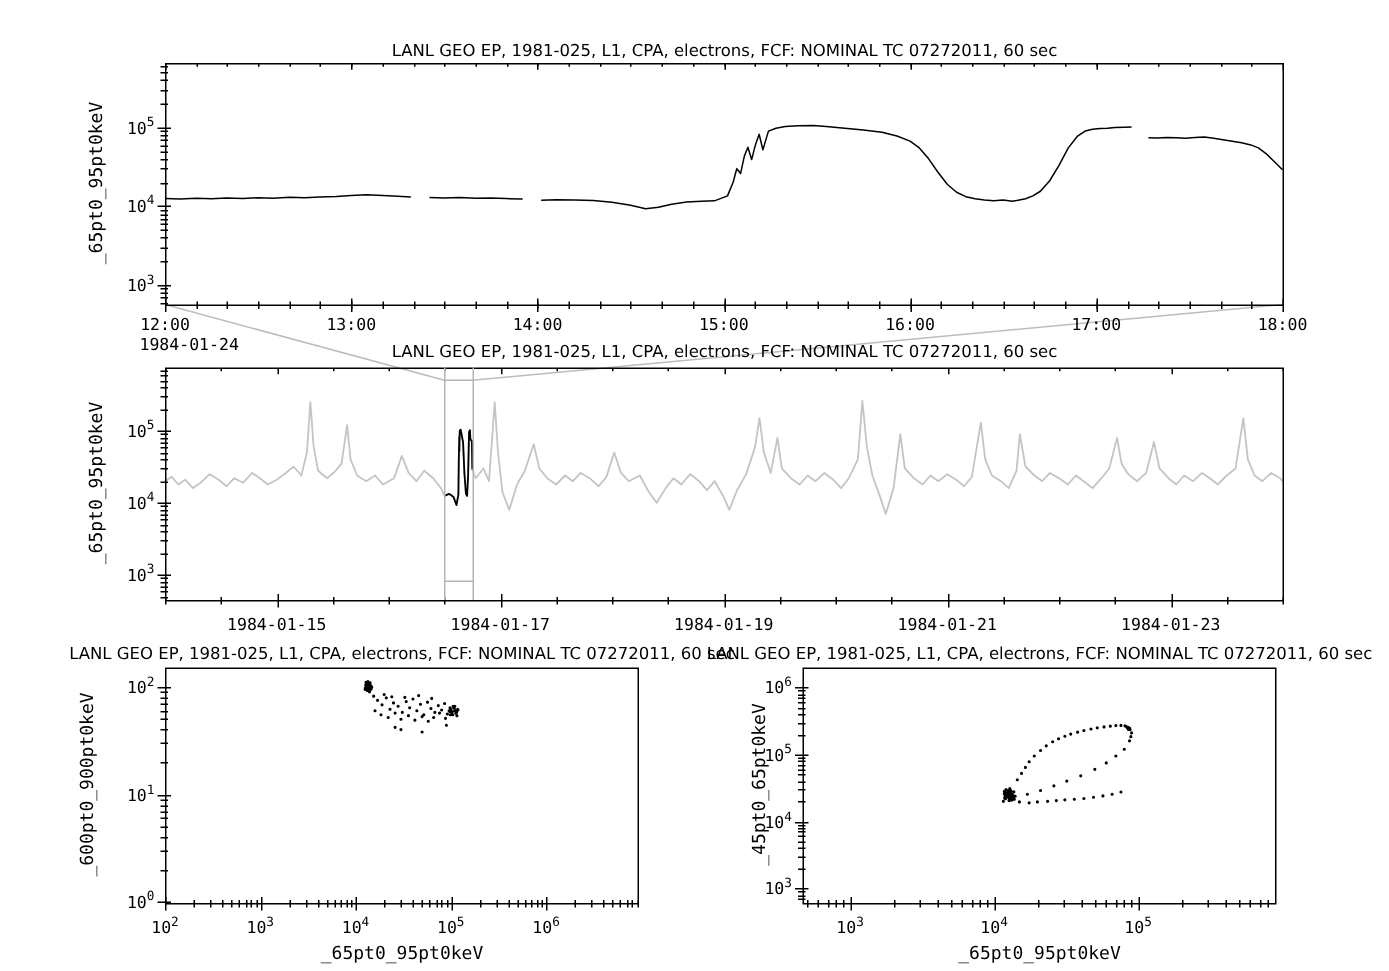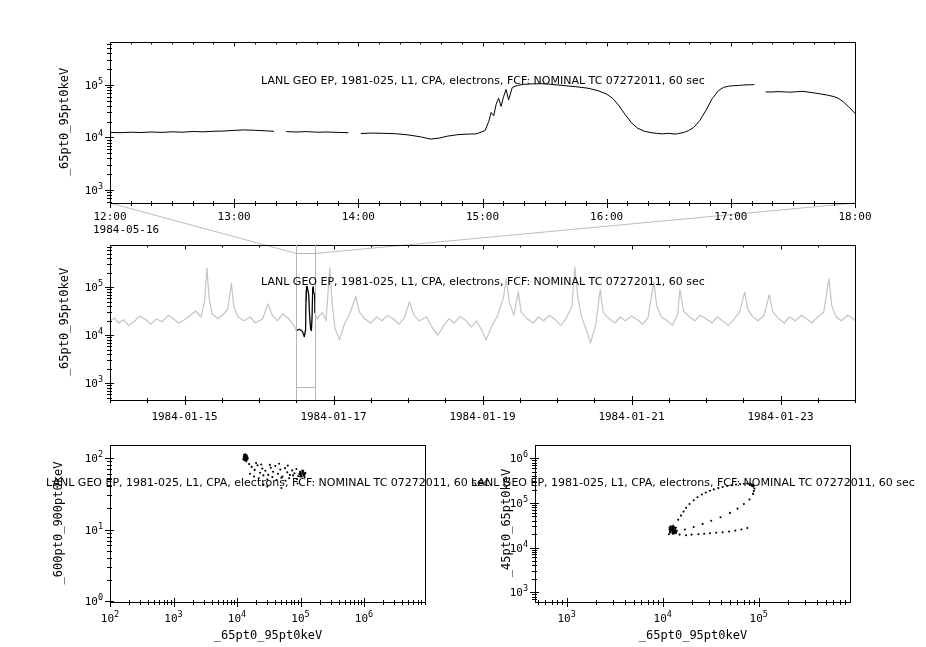--- a/index.html
+++ b/index.html
@@ -1,19 +1,19 @@
 <!DOCTYPE html>
 <html><head>
 <meta charset="utf-8">
 <style>
   html,body{margin:0;padding:0;background:#fff;}
   #canvas{position:relative;width:926px;height:647px;background:#ffffff;overflow:hidden;
           font-family:"DejaVu Sans",sans-serif;}
   #plots{position:absolute;left:0;top:0;}
-  .t{position:absolute;font:11px "DejaVu Sans",sans-serif;color:#000;transform:translateX(-50%);white-space:nowrap;margin-top:47px;}
+  .t{position:absolute;font:11px "DejaVu Sans",sans-serif;color:#000;transform:translateX(-50%);white-space:nowrap;}
   .ylab{position:absolute;font:12px "DejaVu Sans Mono",monospace;color:#000;
         transform:translate(-50%,-50%) rotate(-90deg);white-space:nowrap;}
   .xlab{position:absolute;font:12px "DejaVu Sans Mono",monospace;color:#000;transform:translateX(-50%);white-space:nowrap;}
   .lbl{position:absolute;font:11px "DejaVu Sans Mono",monospace;color:#000;white-space:nowrap;}
   svg text{font-family:"DejaVu Sans Mono",monospace;font-size:11px;fill:#000;}
 </style>
 </head>
 <body>
 
 <div id="canvas">
@@ -102,14 +102,14 @@
   <div class="t" style="left:693px;top:429px">LANL GEO EP, 1981-025, L1, CPA, electrons, FCF: NOMINAL TC 07272011, 60 sec</div>
 
   <div class="ylab" style="left:64px;top:122px">_65pt0_95pt0keV</div>
   <div class="ylab" style="left:64px;top:322px">_65pt0_95pt0keV</div>
   <div class="ylab" style="left:58px;top:523px">_600pt0_900pt0keV</div>
   <div class="ylab" style="left:506px;top:523px">_45pt0_65pt0keV</div>
 
   <div class="xlab" style="left:268px;top:628px">_65pt0_95pt0keV</div>
   <div class="xlab" style="left:693px;top:628px">_65pt0_95pt0keV</div>
 
-  <div class="lbl" style="left:93px;top:223px">1984-05-16</div>
+  <div class="lbl" style="left:93px;top:223px">1984-01-24</div>
 </div>
 
 </body></html>

